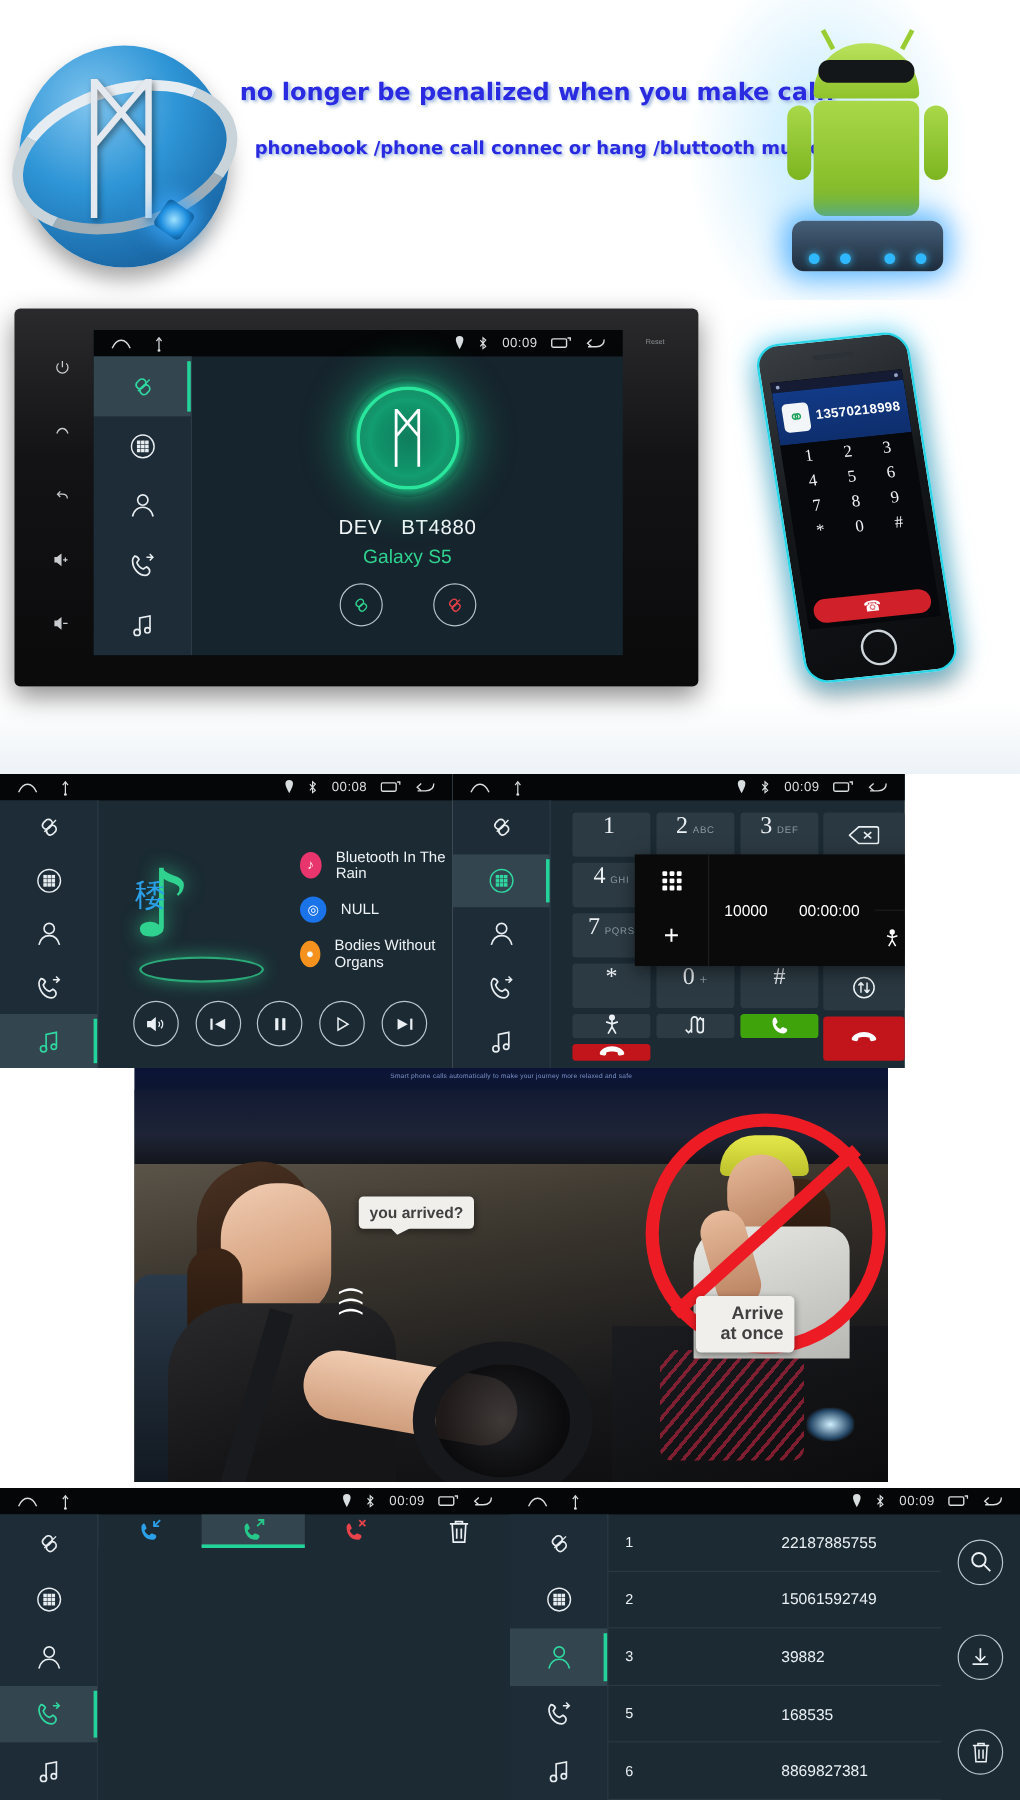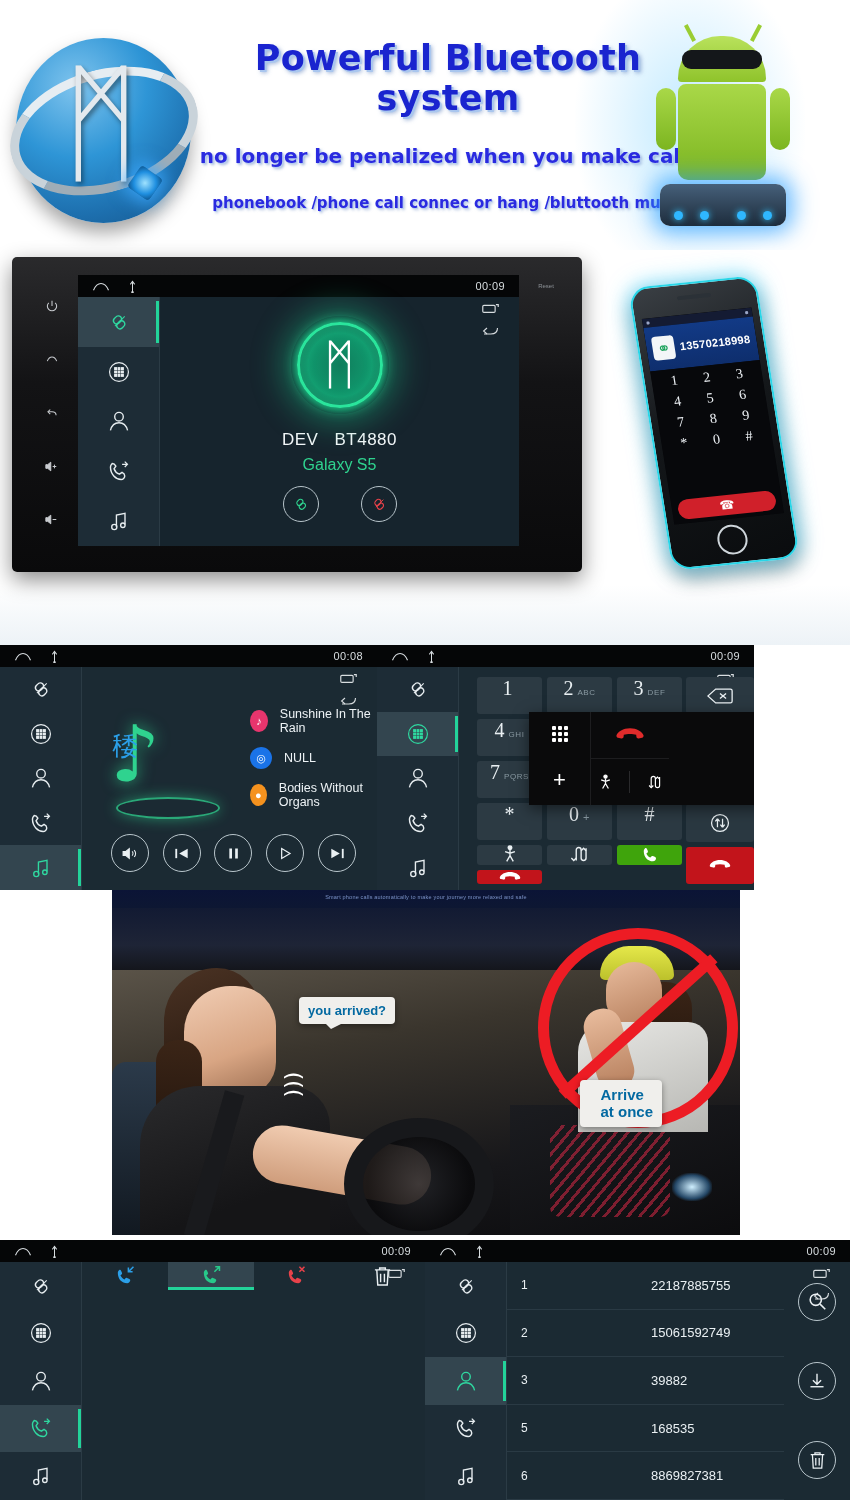--- a/index.html
+++ b/index.html
@@ -112,21 +112,21 @@
   }
 
   
   .hu { position: relative; background: #1b2a33; overflow: hidden; }
   .statusbar {
     position: absolute; left: 0; top: 0; right: 0; height: 22px;
     background: #050607; color: #d8dde0;
     display: flex; align-items: center; font-size: 11px;
   }
   .sb-left { display: flex; align-items: center; gap: 18px; padding-left: 14px; }
-  .sb-right { margin-left: auto; display: flex; align-items: center; gap: 11px; padding-right: 14px; flex-direction: column; }
+  .sb-right { margin-left: auto; display: flex; gap: 11px; padding-right: 14px; }
   .sb-clock { font-size: 11px; letter-spacing: .4px; }
   .ic { display: inline-block; line-height: 0; }
 
   .sidebar {
     position: absolute; left: 0; top: 22px; bottom: 0; width: 82px;
     background: #1d2c36;
     border-right: 1px solid #2b3b45;
     display: flex; flex-direction: column;
   }
   .sb-item {
@@ -360,29 +360,29 @@
     position:absolute; right: 28px; bottom: 34px; width: 40px; height: 28px;
     background: radial-gradient(ellipse, #cfefff 0%, rgba(70,170,255,.35) 60%, rgba(0,0,0,0) 75%);
   }
   .console-red {
     position:absolute; right: 70px; bottom: 18px; width: 120px; height: 92px;
     background: repeating-linear-gradient(130deg, rgba(215,40,70,.55) 0 3px, rgba(0,0,0,0) 3px 9px);
     border-radius: 10px;
   }
   .bubble {
     position: absolute; background: #f0efec; border-radius: 4px;
-    padding: 6px 9px; color: #0369a1; font-size: 13px; font-weight: bold;
+    padding: 6px 9px; color: #404040; font-size: 13px; font-weight: bold;
     box-shadow: 0 2px 6px rgba(0,0,0,.4);
   }
   .bubble.b1 { left: 187px; top: 107px; }
   .bubble.b1::after {
     content:""; position:absolute; left: 26px; bottom: -11px;
     border: 6px solid transparent; border-top-color: #f0efec; border-right-width: 12px;
   }
-  .bubble.b2 { right: 78px; top: 190px; text-align: left; line-height: 1.15; font-size: 15px; padding-left: 20px; }
+  .bubble.b2 { right: 78px; top: 190px; text-align: right; line-height: 1.15; font-size: 15px; padding-left: 20px; }
   .wifi-wave { position:absolute; left: 168px; top: 182px; color: #ffffff; font-size: 22px;
                transform: rotate(-90deg); font-family: "DejaVu Sans", sans-serif; }
   .pax-circle {
     position:absolute; right: 2px; top: 38px; width: 200px; height: 200px;
     border: 11px solid #ed1c24; border-radius: 50%;
   }
   .pax-slash {
     position:absolute; right: 0px; top: 36px; width: 204px; height: 11px;
     background: #ed1c24; transform: rotate(-42deg); transform-origin: center;
     margin-top: 95px;
@@ -440,21 +440,20 @@
   <div class="banner-glow"></div>
 
   <div class="bt-logo">
     <div class="ball"></div>
     <div class="ring"></div>
     <div class="glyph">ᛗ</div>
     <div class="spark"></div>
   </div>
 
   <div class="banner-text">
-    <div class="banner-l1">Powerful Bluetooth system</div>
     <div class="banner-l2">no longer be penalized when you make call!</div>
     <div class="banner-l3">phonebook /phone call connec or hang /bluttooth music</div>
   </div>
 
   <div class="droid">
     <div class="ant l"></div>
     <div class="ant r"></div>
     <div class="head"></div>
     <div class="shades"></div>
     <div class="body"></div>
@@ -760,21 +759,21 @@
     <div class="content">
       <div class="music-art">
         <div class="music-bt">䅗</div>
         <div class="music-note">♪</div>
         <div class="music-ell"></div>
       </div>
 
       <div class="track-list">
         <div class="track-row">
           <div class="track-dot" style="background:#e8356d">♪</div>
-          <div class="track-name">Sunshine In The Rain</div>
+          <div class="track-name">Bluetooth In The Rain</div>
         </div>
         <div class="track-row">
           <div class="track-dot" style="background:#1a73e8">◎</div>
           <div class="track-name">NULL</div>
         </div>
         <div class="track-row">
           <div class="track-dot" style="background:#f5921e">●</div>
           <div class="track-name">Bodies Without Organs</div>
         </div>
       </div>
@@ -1015,20 +1014,24 @@
               <i></i>
               <i></i>
               <i></i>
               <i></i>
               <i></i>
               <i></i>
               <i></i>
             </div>
           <div style="font-size:22px;line-height:1">+</div>
         </div>
+        <div class="co-mid">
+          <span>10000</span>
+          <span>00:00:00</span>
+        </div>
         <div class="co-right">
           <div class="co-r-top">
             <svg width="30" height="18" viewBox="0 0 26 16" fill="#e02b2b">
                 <path d="M13 2C7 2 2 5 1 8.3c-.3 1 .3 2 1.3 2.2l3 .6c1 .2 1.9-.5 2-1.5l.2-1.8c1.6-.5 3.3-.8 5.5-.8s3.9.3 5.5.8l.2 1.8c.1 1 1 1.7 2 1.5l3-.6c1-.2 1.6-1.2 1.3-2.2C24 5 19 2 13 2z"></path>
               </svg>
           </div>
           <div class="co-r-bot">
             <span>
               <svg width="13" height="16" viewBox="0 0 18 22" fill="none" stroke="#fff" stroke-width="1.7">
                   <circle cx="9" cy="3.5" r="2.2" fill="#fff"></circle>

